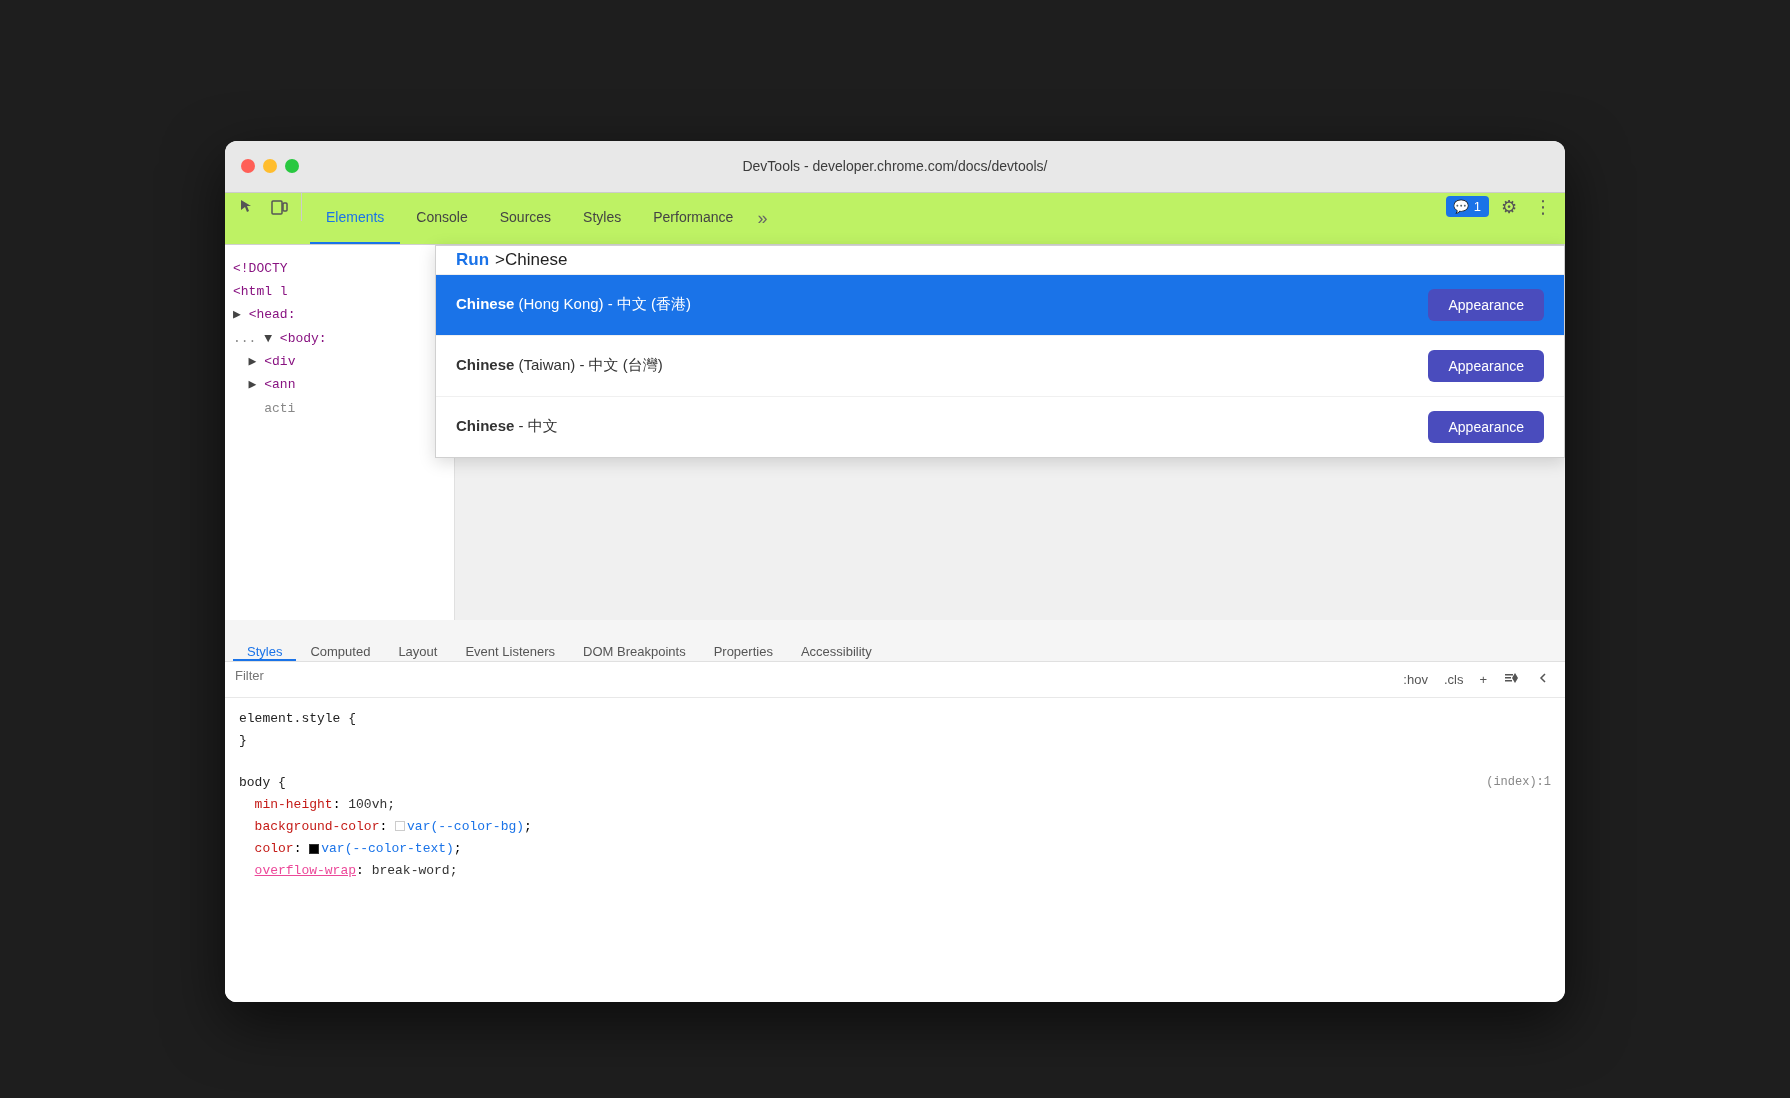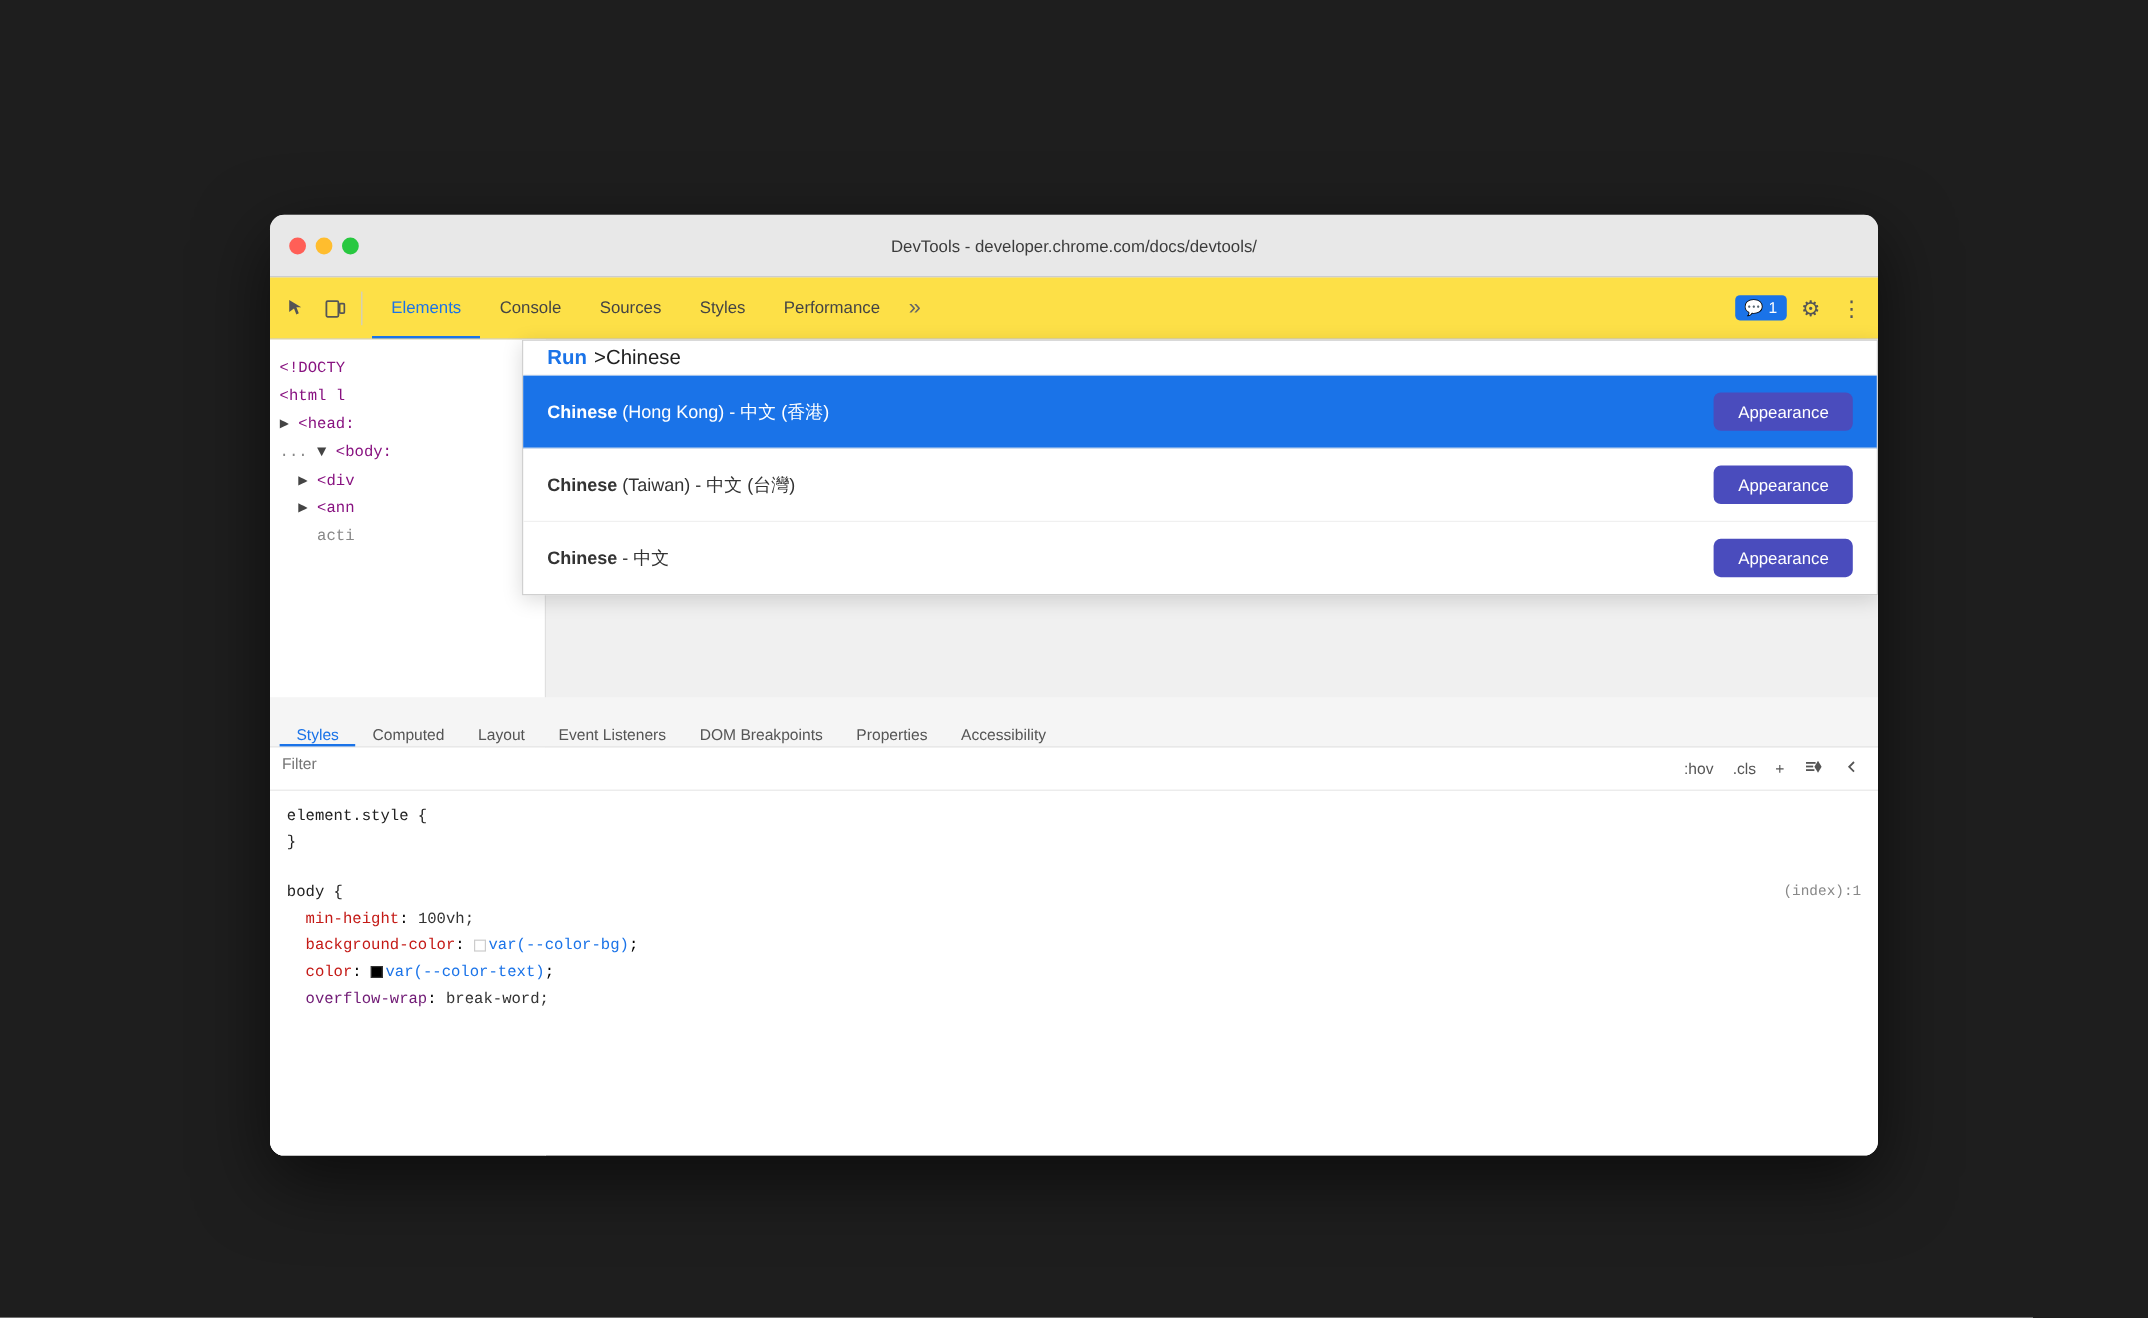--- a/index.html
+++ b/index.html
@@ -49,24 +49,24 @@
     .title-text {
       flex: 1;
       text-align: center;
       font-size: 14px;
       color: #3c3c3c;
       font-weight: 500;
     }
 
     
     .devtools-toolbar {
-      background: #fde047;
+      background: #bef264;
       border-bottom: 1px solid #d0d0d0;
       display: flex;
-      align-items: center;
+      align-items: flex-start;
       height: 52px;
       padding: 0 8px;
     }
     .toolbar-icons {
       display: flex;
       gap: 4px;
       margin-right: 8px;
       padding-right: 8px;
       border-right: 1px solid #ccc;
     }
@@ -136,21 +136,21 @@
       font-size: 18px;
       cursor: pointer;
       border-radius: 4px;
       border: none;
       background: transparent;
     }
 
     
     .devtools-main {
       display: flex;
-      height: 680px;
+      height: 757px;
       position: relative;
     }
 
     
     .dom-panel {
       width: 230px;
       background: #fff;
       border-right: 1px solid #e0e0e0;
       padding: 12px 8px;
       font-family: 'Courier New', monospace;
@@ -316,21 +316,21 @@
     }
     .css-color-swatch-black {
       display: inline-block;
       width: 10px;
       height: 10px;
       background: #000;
       border: 1px solid #333;
       margin-right: 2px;
       vertical-align: middle;
     }
-    .underline { color: #701a75; }
+    .underline { text-decoration: underline; color: #ec4899; }
   </style>
 </head>
 <body>
 
 <div class="window">
 
   <div class="title-bar">
     <div class="traffic-lights">
       <div class="traffic-light tl-close"></div>
       <div class="traffic-light tl-minimize"></div>

